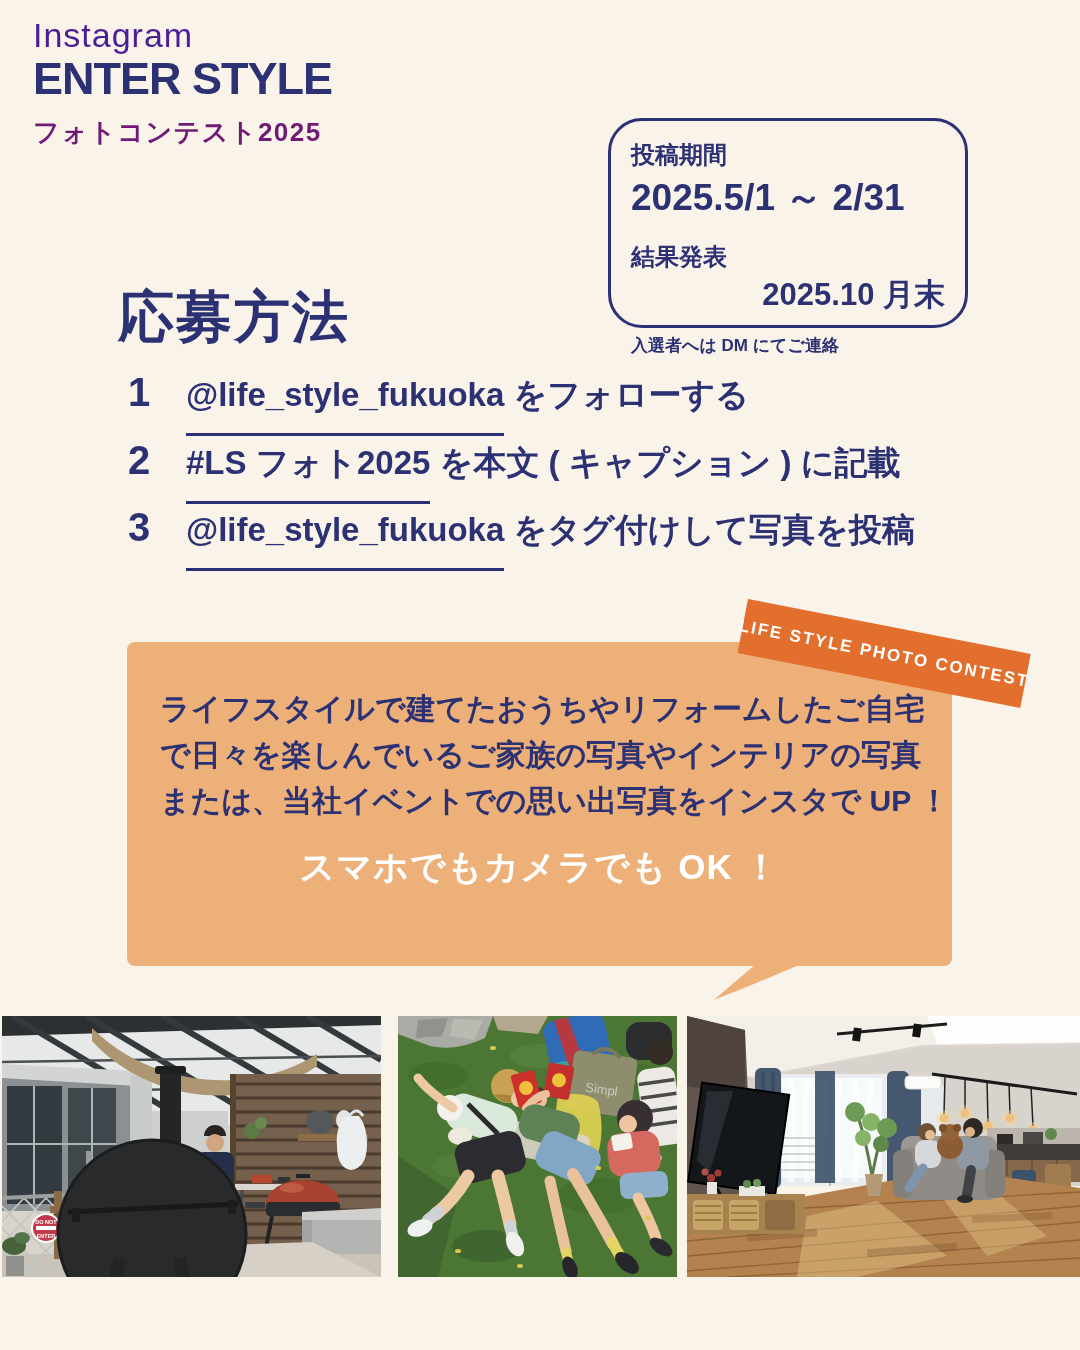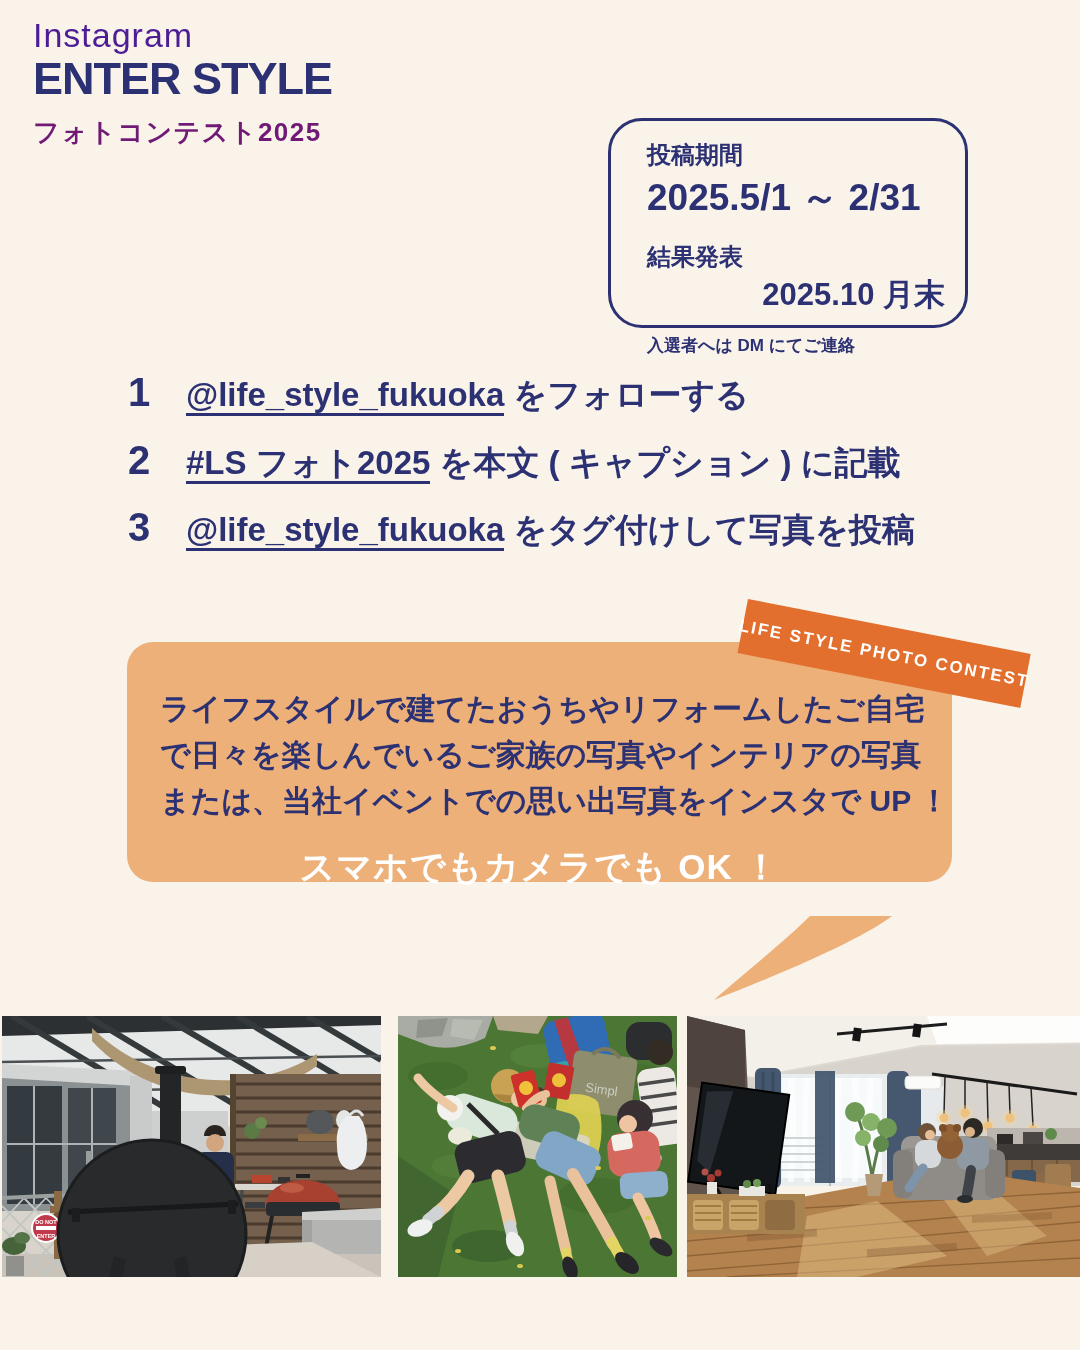--- a/index.html
+++ b/index.html
@@ -9,36 +9,36 @@
   }
   
   .logo{position:absolute;left:33px;top:16px;}
   .logo .brand{font-size:34px;font-weight:500;color:#4c1d95;letter-spacing:1px;}
   .logo .title{font-size:45px;font-weight:800;color:#2b3173;letter-spacing:-1px;line-height:1.04;margin-top:1px;}
   .logo .subtitle{font-size:26px;font-weight:800;color:#701a75;letter-spacing:1.5px;margin-top:12px;}
   
   .info-box{
     position:absolute;left:608px;top:118px;width:360px;height:210px;
     border:3px solid #2b3173;border-radius:34px;box-sizing:border-box;
-    padding:16px 20px 0 36px;
+    padding:16px 20px 0 20px;
   }
   .info-box .lbl{font-size:24px;font-weight:700;margin-top:2px;}
   .info-box .big{font-size:37px;font-weight:700;margin-top:2px;letter-spacing:0;}
   .info-box .mid{font-size:31px;font-weight:700;margin-top:1px;text-align:right;}
   .info-box .note{font-size:17px;font-weight:600;margin-top:18px;}
   .info-box .sep{height:16px;}
   
   .howto-heading{position:absolute;left:118px;top:280px;font-size:56px;font-weight:800;letter-spacing:2px;}
   .step{position:absolute;left:128px;display:flex;align-items:baseline;}
   .step.s1{top:370px;} .step.s2{top:438px;} .step.s3{top:505px;}
   .step-num{font-size:40px;font-weight:800;width:58px;flex:0 0 58px;}
   .step-text{font-size:33px;font-weight:700;white-space:nowrap;}
-  .step-text .ul{border-bottom:3px solid #2b3173;padding-bottom:0;}
+  .step-text .ul{border-bottom:3px solid #2b3173;padding-bottom:20px;}
   
-  .bubble{position:absolute;left:127px;top:642px;width:825px;height:240px;background:#edb079;border-radius:26px;}
+  .bubble{position:absolute;left:127px;top:642px;width:825px;height:324px;background:#edb079;border-radius:8px;}
   .bubble-lines{position:absolute;left:33px;top:44px;font-size:30px;font-weight:600;color:#2b3173;line-height:46px;white-space:nowrap;}
   .bubble-highlight{position:absolute;left:0;right:0;top:202px;text-align:center;font-size:35px;font-weight:800;color:#ffffff;letter-spacing:1px;}
   .bubble-tail{position:absolute;left:700px;top:916px;width:260px;height:92px;}
   
   .ribbon{
     position:absolute;left:748px;top:599px;width:288px;height:55px;background:#e26f2e;
     transform:rotate(11deg);transform-origin:left top;
     display:flex;align-items:center;justify-content:center;
   }
   .ribbon span{color:#fff;font-weight:700;font-size:17px;letter-spacing:2px;white-space:nowrap;}
@@ -62,20 +62,21 @@
 
   <div class="info-box">
     <div class="lbl">投稿期間</div>
     <div class="big">2025.5/1 ～ 2/31</div>
     <div class="sep"></div>
     <div class="lbl">結果発表</div>
     <div class="mid">2025.10 月末</div>
     <div class="note">入選者へは DM にてご連絡</div>
   </div>
 
+  <div class="howto-heading">応募方法</div>
 
   <div class="step s1">
     <span class="step-num">1</span>
     <span class="step-text"><span class="ul">@life_style_fukuoka</span><span> をフォローする</span></span>
   </div>
   <div class="step s2">
     <span class="step-num">2</span>
     <span class="step-text"><span class="ul">#LS フォト2025</span><span> を本文 ( キャプション ) に記載</span></span>
   </div>
   <div class="step s3">

